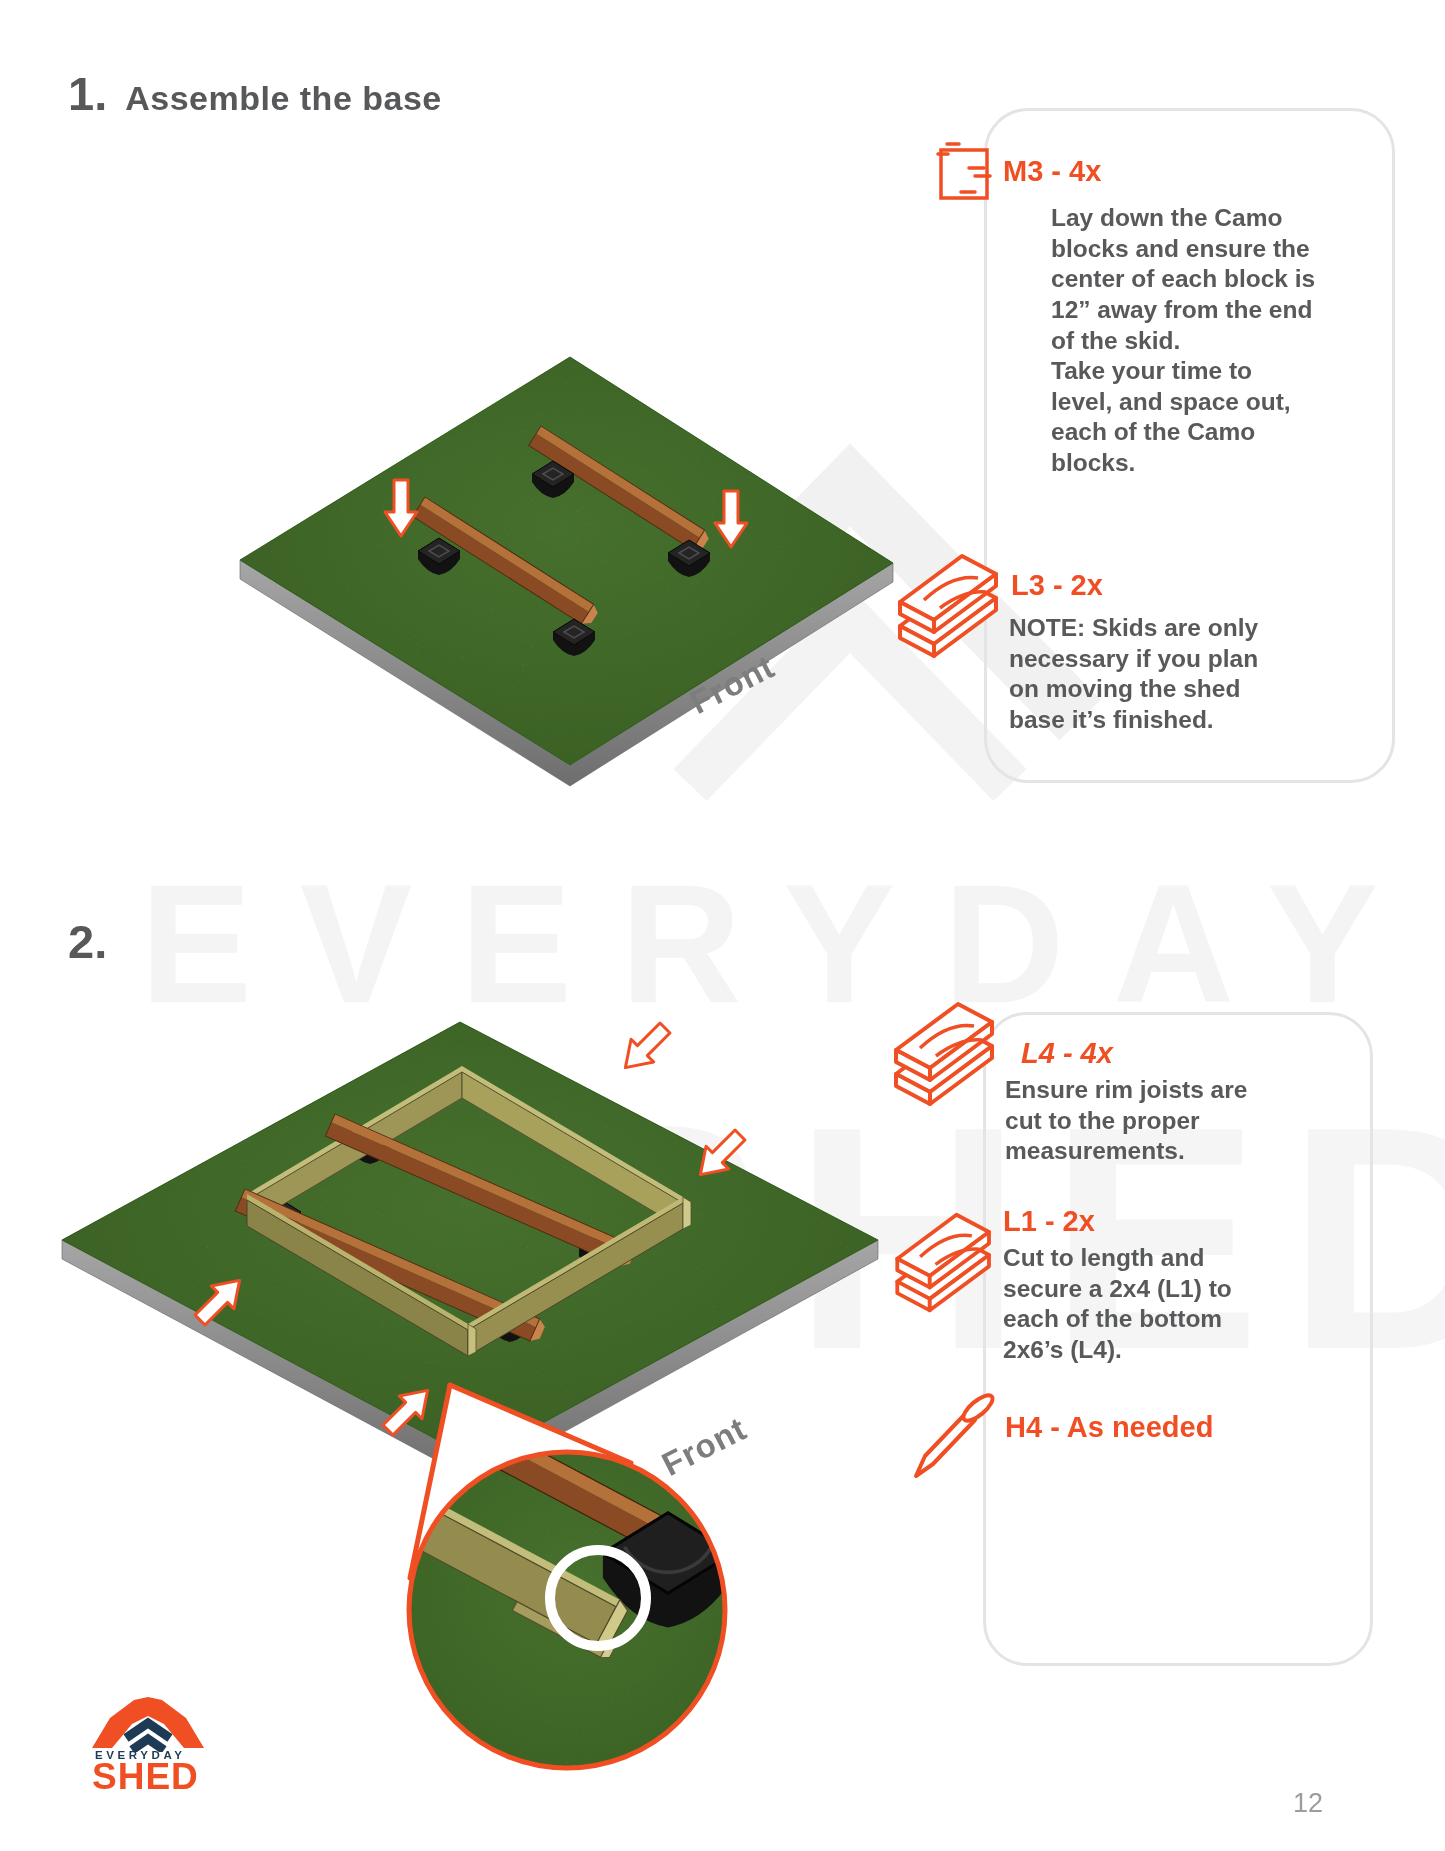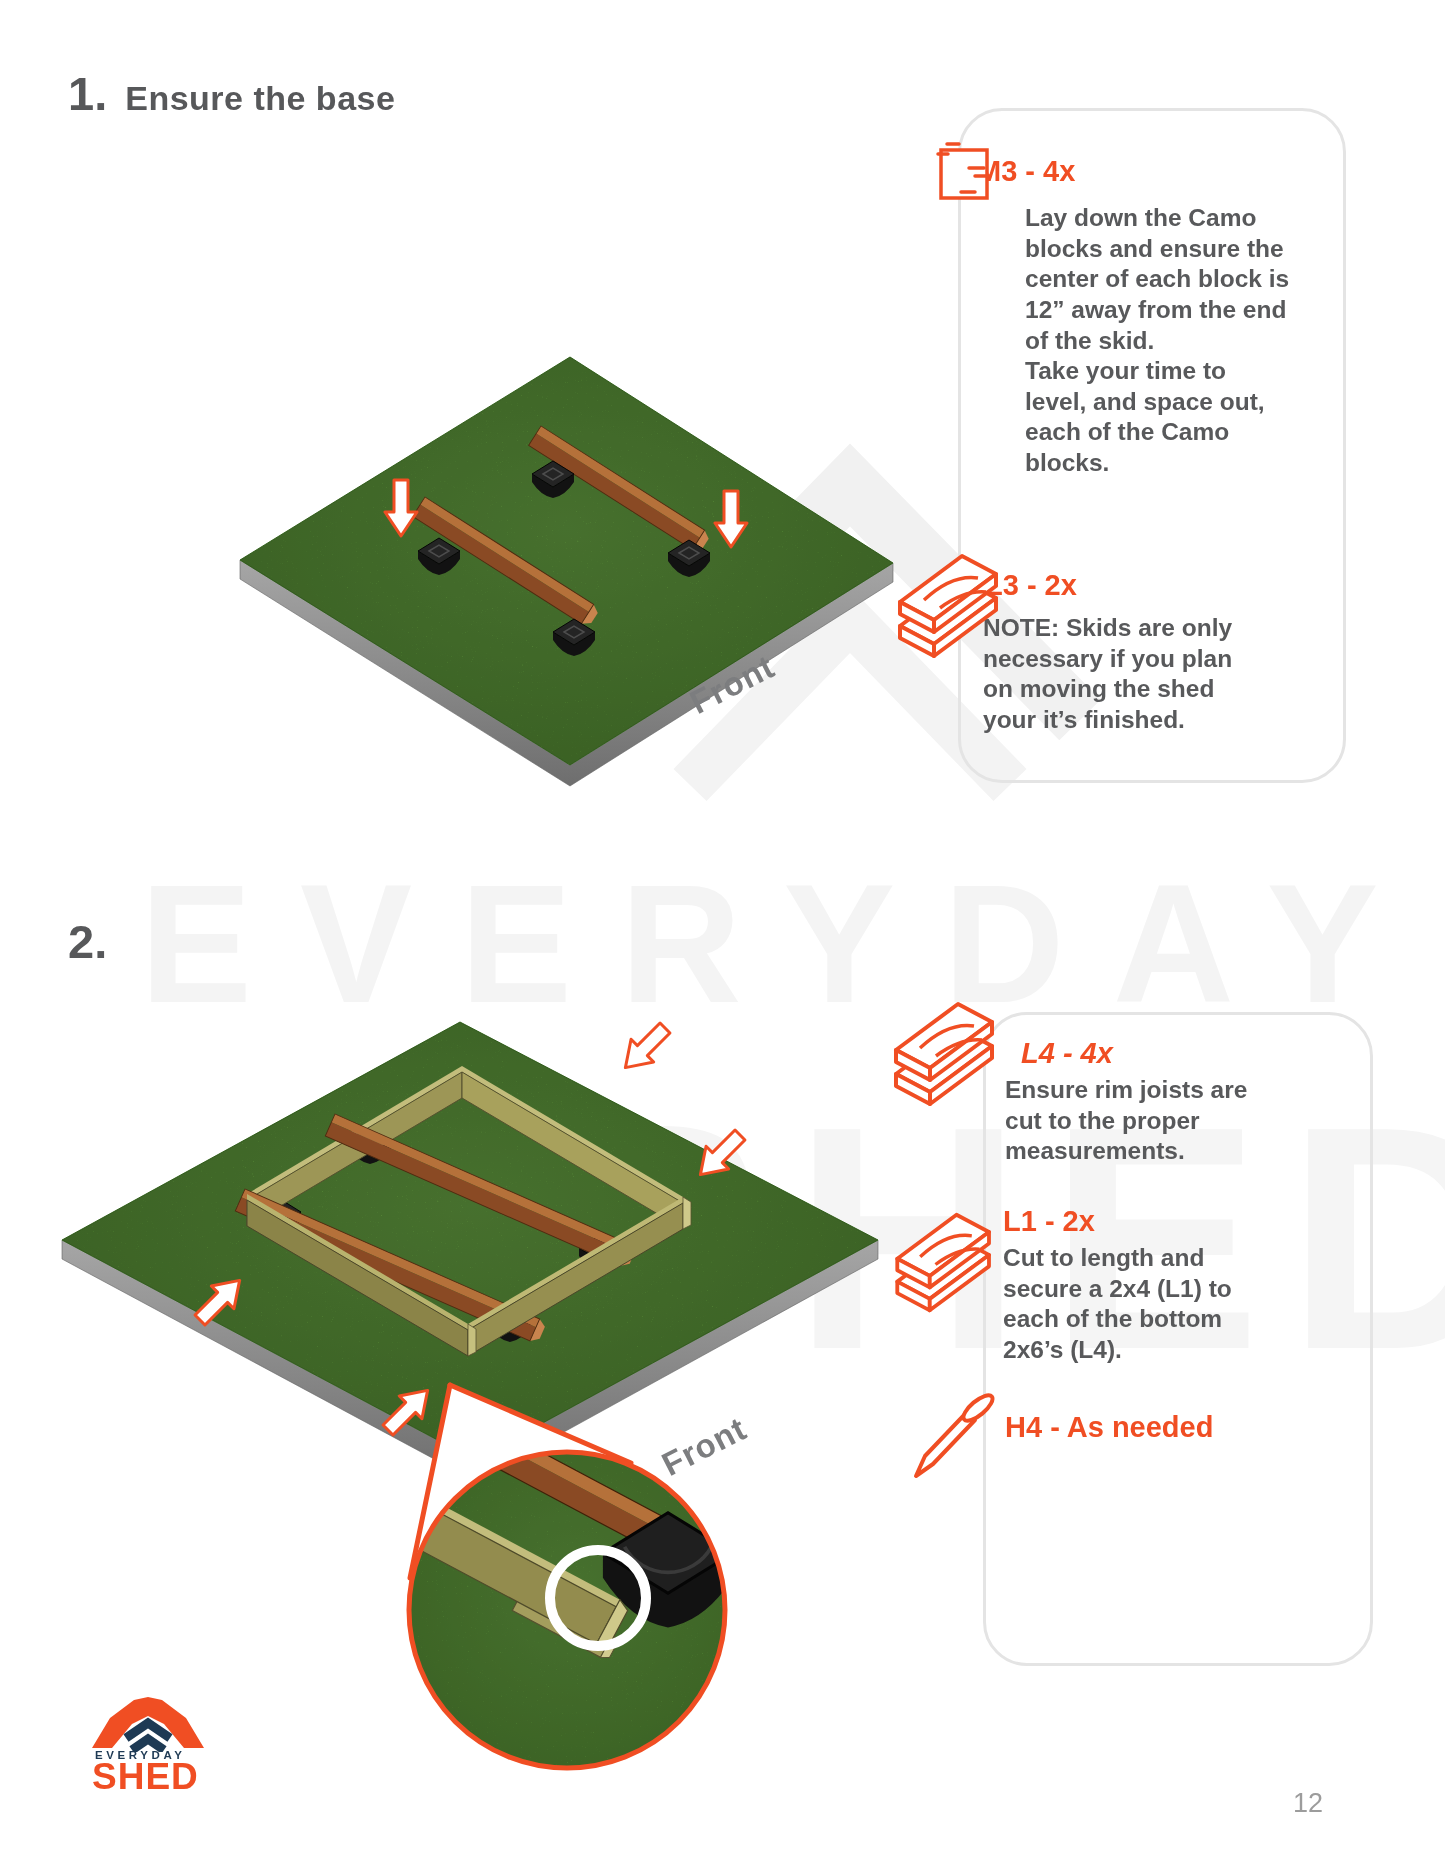--- a/index.html
+++ b/index.html
@@ -35,21 +35,21 @@
 
   <div class="wm wm1">EVERYDAY</div>
   <div class="wm wm2">SHED</div>
   <svg class="abs" style="left:580px;top:390px;" width="540" height="420" viewBox="0 0 540 420">
     <polyline points="40,330 270,95 500,330" fill="none" stroke="#f1f1f1" stroke-width="58"></polyline>
     <polyline points="110,395 270,230 430,395" fill="none" stroke="#f3f3f3" stroke-width="46"></polyline>
   </svg>
 
   <div class="step-header" style="left:68px;top:66px;">
     <span class="step-number">1.</span>
-    <span class="step-title">Ensure the base</span>
+    <span class="step-title">Assemble the base</span>
   </div>
 
   <svg class="abs" style="left:180px;top:330px;" width="760" height="470" viewBox="0 0 760 470">
     <defs>
       <radialGradient id="gradGrass" cx="50%" cy="42%" r="70%">
         <stop offset="0%" stop-color="#6aa845"></stop>
           <stop offset="100%" stop-color="#558e33"></stop>
       </radialGradient>
       <linearGradient id="gradEdge" x1="0" y1="0" x2="0" y2="1">
         <stop offset="0%" stop-color="#a6a6a6"></stop>
@@ -104,36 +104,36 @@
 
     <g transform="translate(221,150)">
       <path d="M-7,0 H7 V32 H16 L0,56 L-16,32 H-7 Z" fill="#ffffff" stroke="#F04E23" stroke-width="3" stroke-linejoin="round"></path>
     </g>
     <g transform="translate(551,161)">
       <path d="M-7,0 H7 V32 H16 L0,56 L-16,32 H-7 Z" fill="#ffffff" stroke="#F04E23" stroke-width="3" stroke-linejoin="round"></path>
     </g>
   </svg>
   <div class="front-label" style="left:684px;top:688px;">Front</div>
 
-  <div class="callout" style="left:958px;top:108px;width:382px;height:669px;">
+  <div class="callout" style="left:984px;top:108px;width:382px;height:669px;padding-left:23px;">
     <div class="co-heading" style="left:16px;top:44px;">M3 - 4x</div>
     <div class="co-body" style="left:20px;top:92px;margin-left:44px;">Lay down the Camo
 blocks and ensure the
 center of each block is
 12” away from the end
 of the skid.
 Take your time to
 level, and space out,
 each of the Camo
 blocks.</div>
     <div class="co-heading" style="left:24px;top:458px;">L3 - 2x</div>
     <div class="co-body" style="left:22px;top:502px;">NOTE: Skids are only
 necessary if you plan
 on moving the shed
-your it’s finished.</div>
+base it’s finished.</div>
   </div>
 
   <svg class="abs" style="left:936px;top:141px;" width="58" height="64" viewBox="0 0 58 64">
     <rect x="5" y="9" width="46" height="48" fill="#ffffff" stroke="#F04E23" stroke-width="3.5"></rect>
     <g stroke="#F04E23" stroke-width="3.5" stroke-linecap="round">
       <line x1="11" y1="3" x2="23" y2="3"></line>
       <line x1="2" y1="13" x2="12" y2="13"></line>
       <line x1="33" y1="27" x2="48" y2="27"></line>
       <line x1="39" y1="35" x2="54" y2="35"></line>
       <line x1="25" y1="51" x2="39" y2="51"></line>

